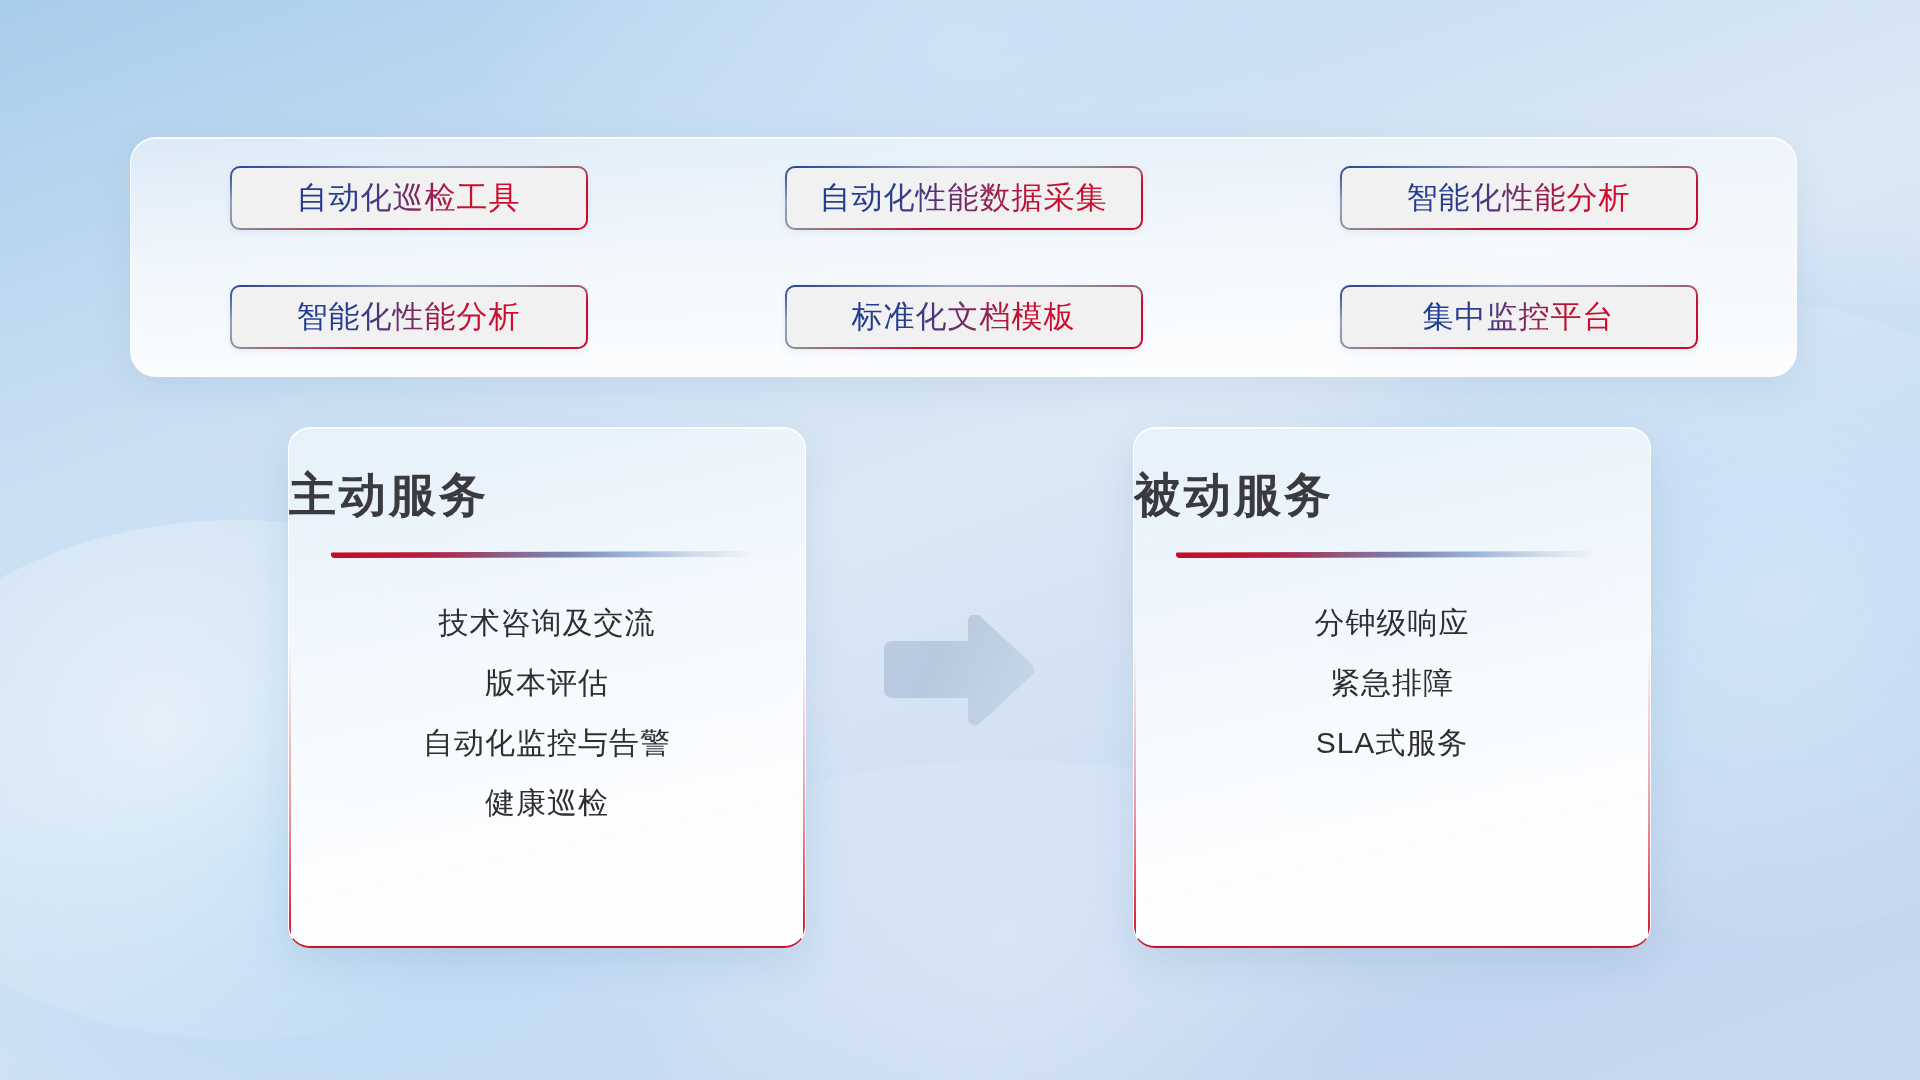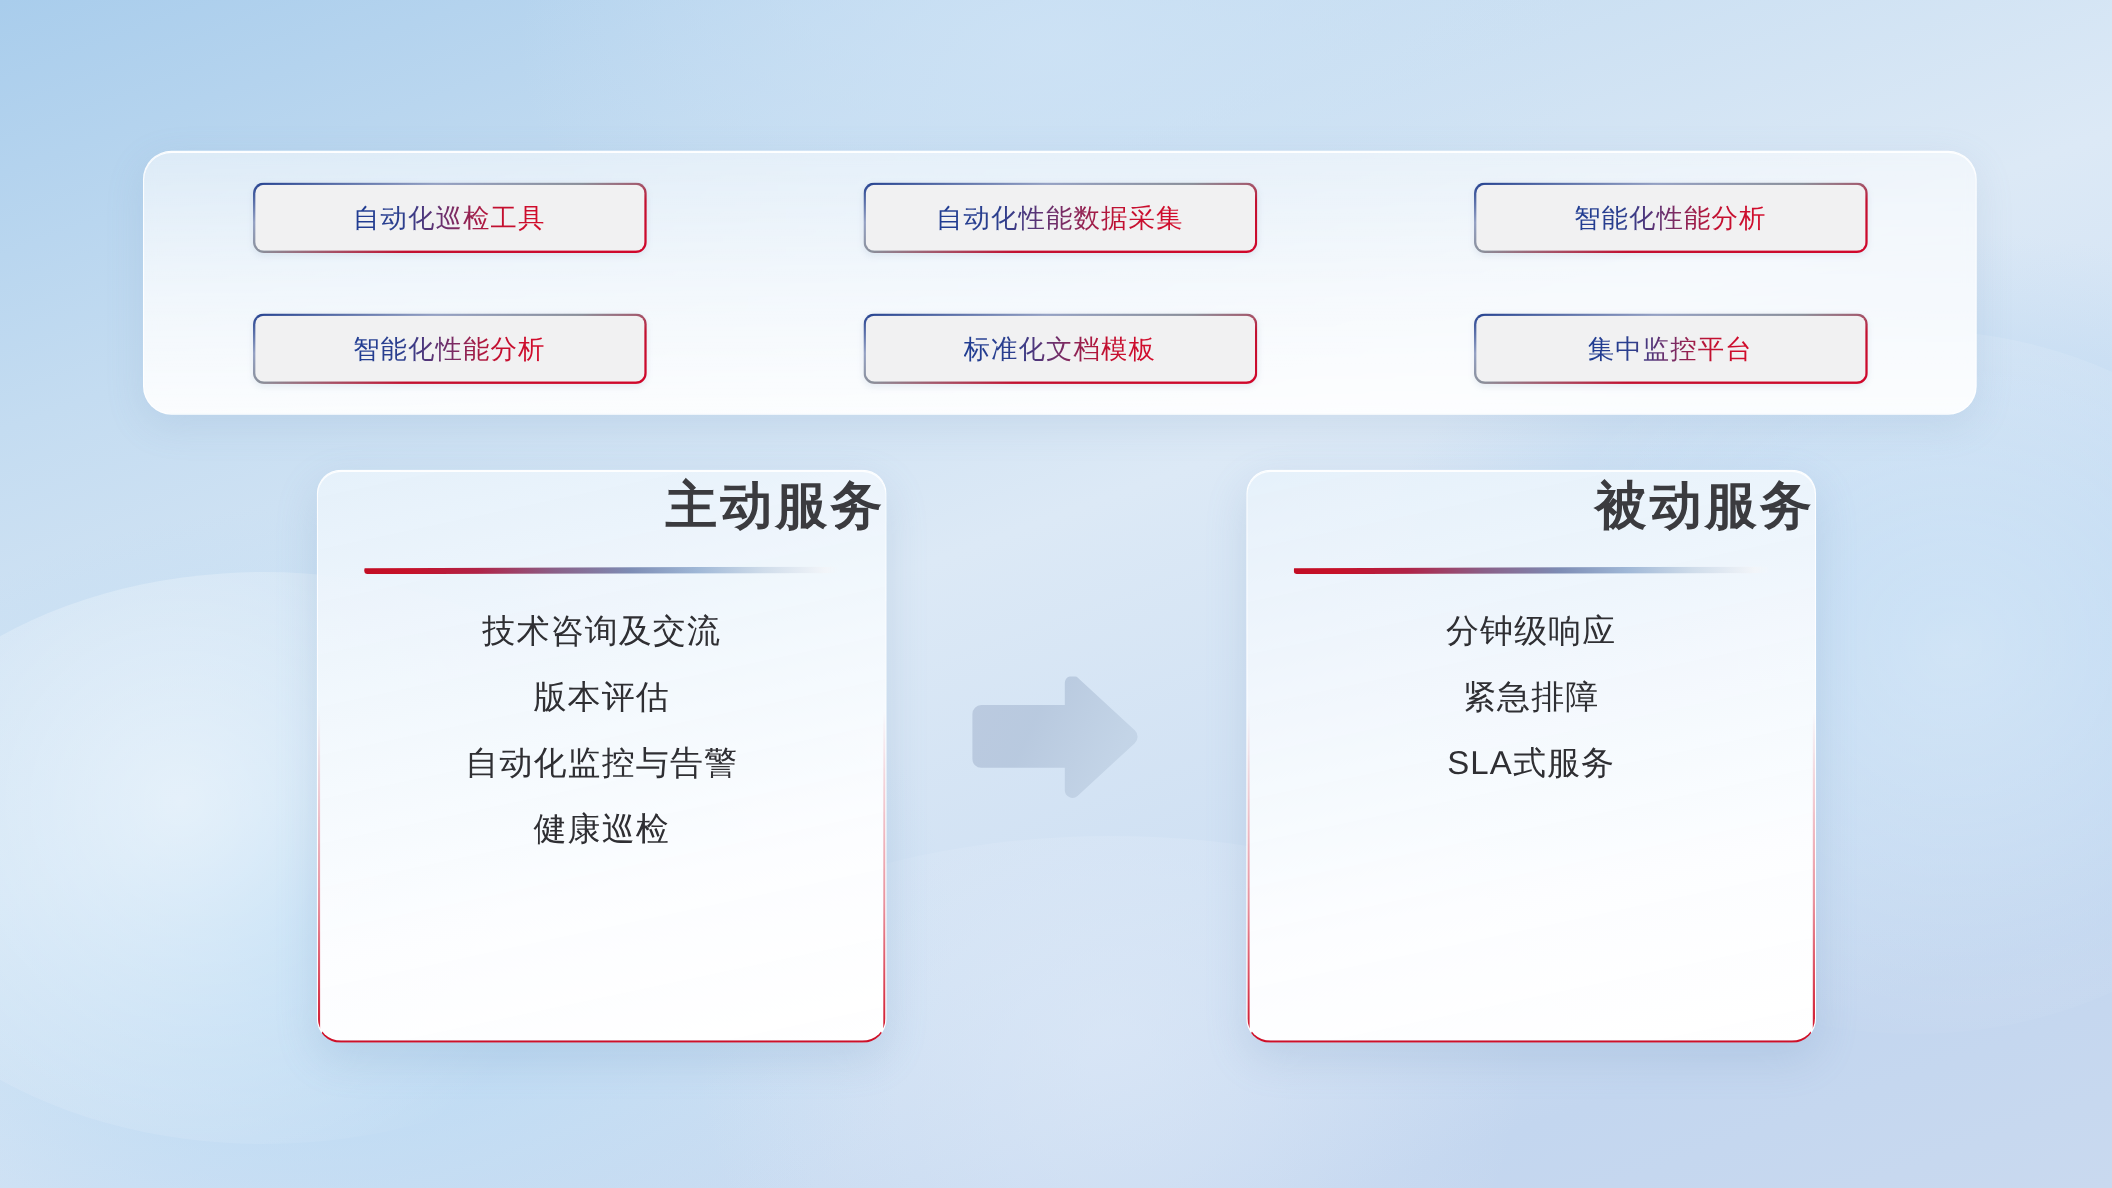--- a/index.html
+++ b/index.html
@@ -71,21 +71,21 @@
     border: 2px solid transparent;
     background-image:
       linear-gradient(#f1f1f2, #f1f1f2),
       linear-gradient(168deg, #23408f 0%, #2f49917a 26%, #8a8f9a 46%, #c21030 66%, #d1072b 100%);
     background-origin: border-box;
     background-clip: padding-box, border-box;
     box-shadow: 0 2px 6px rgba(110,140,180,0.14);
   }
 
   .tag-label {
-    font-size: 24px;
+    font-size: 31px;
     font-weight: 500;
     letter-spacing: 1px;
     white-space: nowrap;
     background: linear-gradient(90deg, #1f3c92 0%, #2c3f8e 26%, #7b2b63 52%, #c21030 74%, #d40b2a 100%);
     -webkit-background-clip: text;
     background-clip: text;
     color: transparent;
     -webkit-text-fill-color: transparent;
   }
 
@@ -115,21 +115,22 @@
     pointer-events: none;
   }
   .card::before { left: 0; }
   .card::after  { right: 0; }
 
   #card-active  { left: 288px; }
   #card-passive { left: 1133px; }
 
   .card-title {
     margin: 0;
-    text-align: right;
+    padding-top: 36px;
+    text-align: left;
     font-size: 47px;
     font-weight: 700;
     color: #3b3b3f;
     letter-spacing: 3px;
   }
 
   .card-divider {
     position: relative;
     margin: 24px auto 0;
     width: 432px;
@@ -143,21 +144,21 @@
       #7d8cb4 56%,
       #9fb7d6 70%,
       #cfdcea 84%,
       #f2f5f9 97%,
       rgba(255,255,255,0) 100%);
     clip-path: polygon(0 22%, 100% 0, 100% 86%, 0 100%);
   }
 
   .card-list {
     list-style: none;
-    margin: 0;
+    margin: 12px;
     padding: 38px 0 0 0;
   }
   .card-list li {
     text-align: center;
     font-size: 30px;
     color: #2f2f33;
     line-height: 1;
     padding: 0;
     margin: 0 0 30px 0;
     letter-spacing: 1px;

